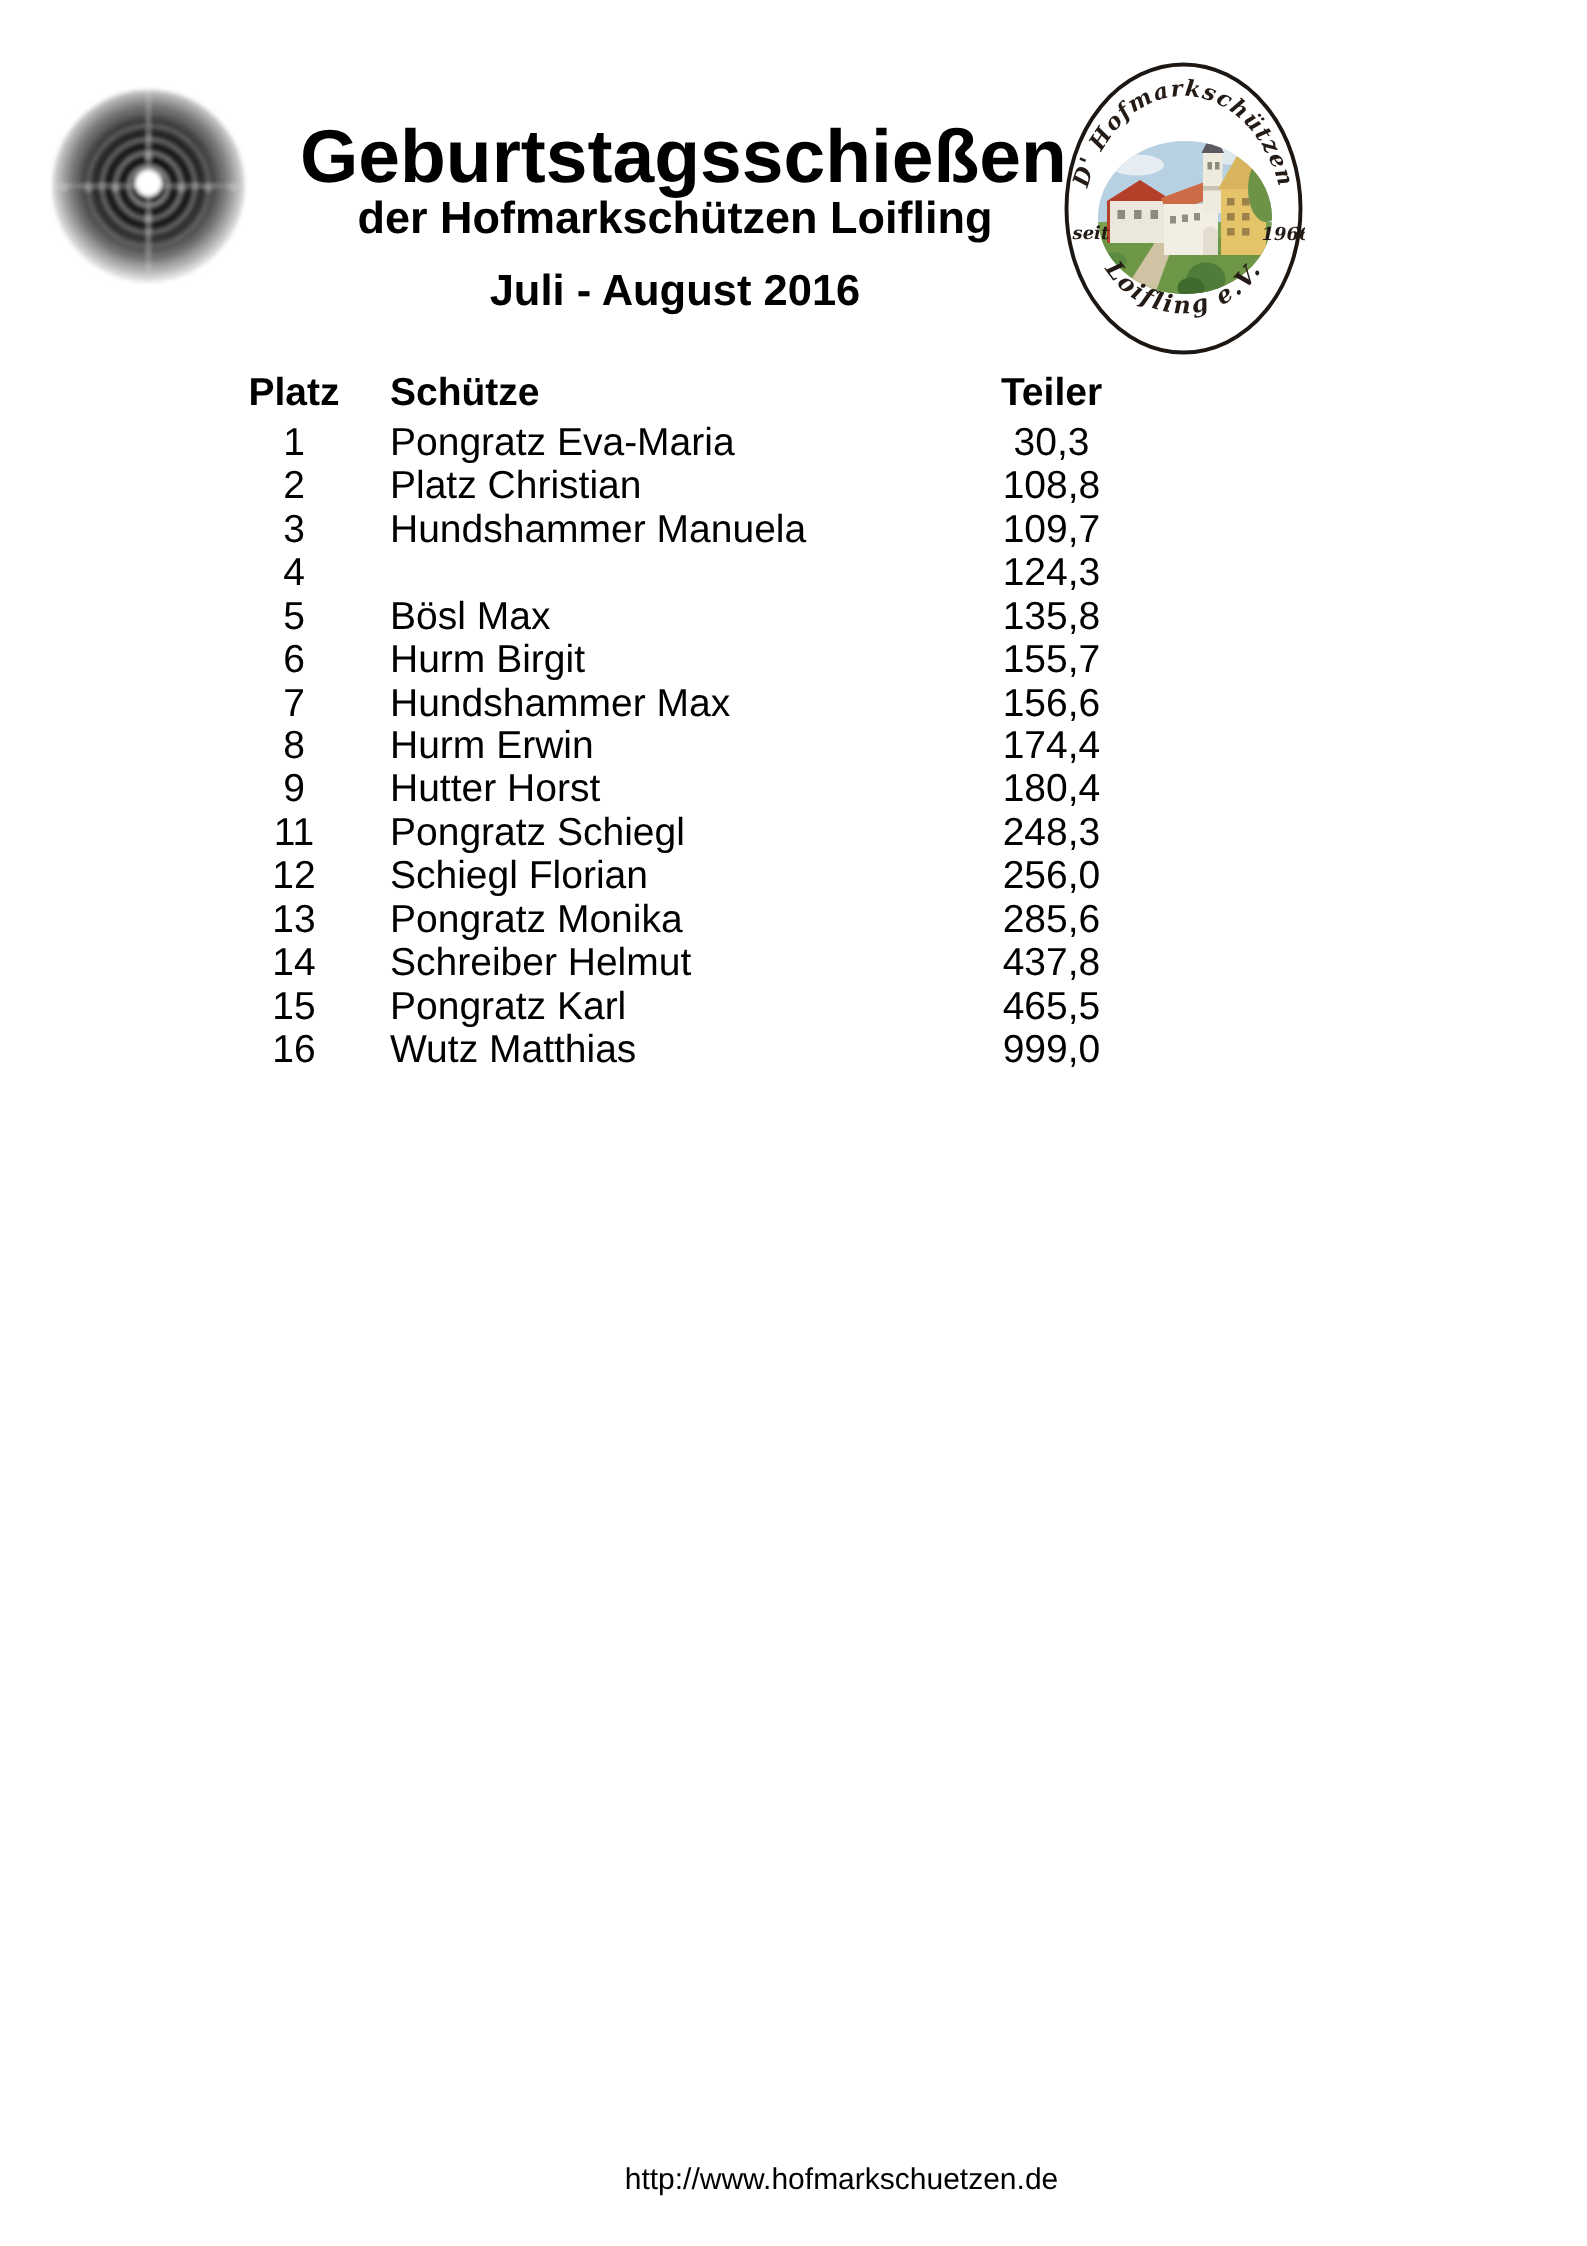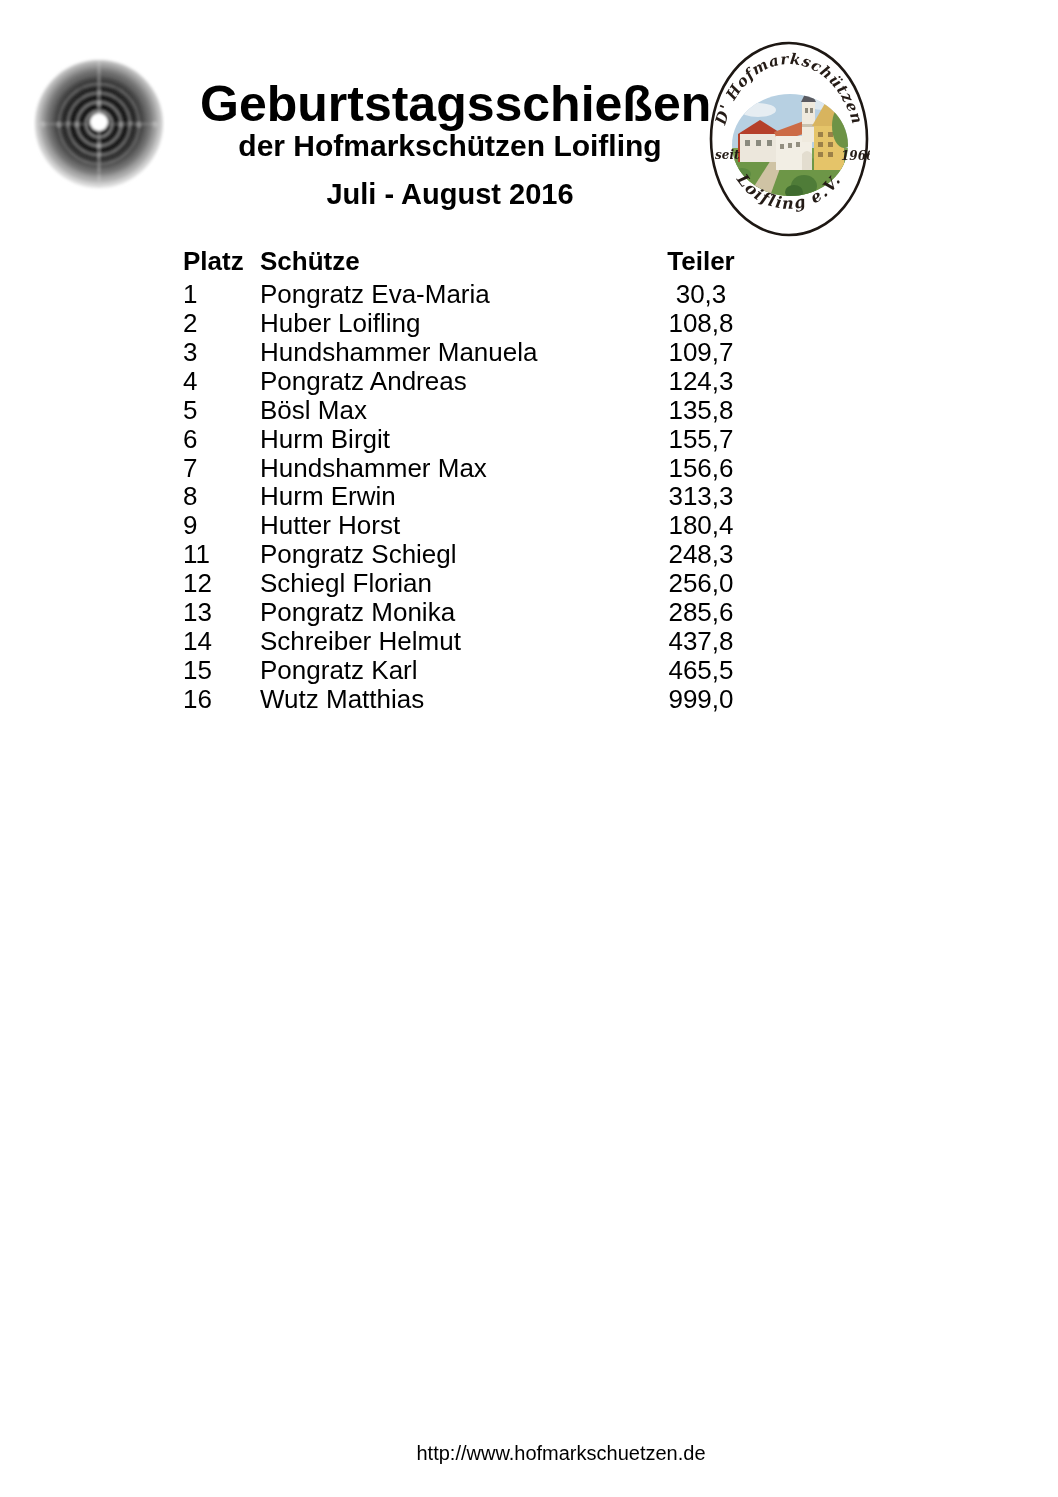--- a/index.html
+++ b/index.html
@@ -38,21 +38,21 @@
     width: 162px; height: 198px;
   }
 
   
   .results {
     position: absolute; left: 160px; top: 246px; width: 580px;
     font-size: 26px;
   }
   .results-header { position: relative; height: 33px; font-weight: bold; }
   .results-row    { position: relative; height: 28.93px; }
-  .col-platz  { position: absolute; left: 0; width: 72px; text-align: left; margin-left: 23px; }
+  .col-platz  { position: absolute; left: 0; width: 72px; text-align: center; }
   .col-name   { position: absolute; left: 100px; width: 390px; white-space: nowrap; }
   .col-teiler { position: absolute; left: 491px; width: 100px; text-align: center; }
   .results-header .col-name { left: 100px; }
 
   
   .footer {
     position: absolute; left: 0; top: 1441px; width: 1058px;
     text-align: center; font-size: 20px; line-height: 24px; padding-left: 32px;
   }
 </style>
@@ -191,52 +191,51 @@
     <span class="col-teiler">Teiler</span>
   </div>
 
   <div class="results-row">
     <span class="col-platz">1</span>
     <span class="col-name">Pongratz Eva-Maria</span>
     <span class="col-teiler">30,3</span>
   </div>
   <div class="results-row">
     <span class="col-platz">2</span>
-    <span class="col-name">Huber Loifling</span>
+    <span class="col-name">Platz Christian</span>
     <span class="col-teiler">108,8</span>
   </div>
   <div class="results-row">
     <span class="col-platz">3</span>
     <span class="col-name">Hundshammer Manuela</span>
     <span class="col-teiler">109,7</span>
   </div>
   <div class="results-row">
     <span class="col-platz">4</span>
-    <span class="col-name">Pongratz Andreas</span>
     <span class="col-teiler">124,3</span>
   </div>
   <div class="results-row">
     <span class="col-platz">5</span>
     <span class="col-name">Bösl Max</span>
     <span class="col-teiler">135,8</span>
   </div>
   <div class="results-row">
     <span class="col-platz">6</span>
     <span class="col-name">Hurm Birgit</span>
     <span class="col-teiler">155,7</span>
   </div>
   <div class="results-row">
     <span class="col-platz">7</span>
     <span class="col-name">Hundshammer Max</span>
     <span class="col-teiler">156,6</span>
   </div>
   <div class="results-row">
     <span class="col-platz">8</span>
     <span class="col-name">Hurm Erwin</span>
-    <span class="col-teiler">313,3</span>
+    <span class="col-teiler">174,4</span>
   </div>
   <div class="results-row">
     <span class="col-platz">9</span>
     <span class="col-name">Hutter Horst</span>
     <span class="col-teiler">180,4</span>
   </div>
   <div class="results-row">
     <span class="col-platz">11</span>
     <span class="col-name">Pongratz Schiegl</span>
     <span class="col-teiler">248,3</span>

